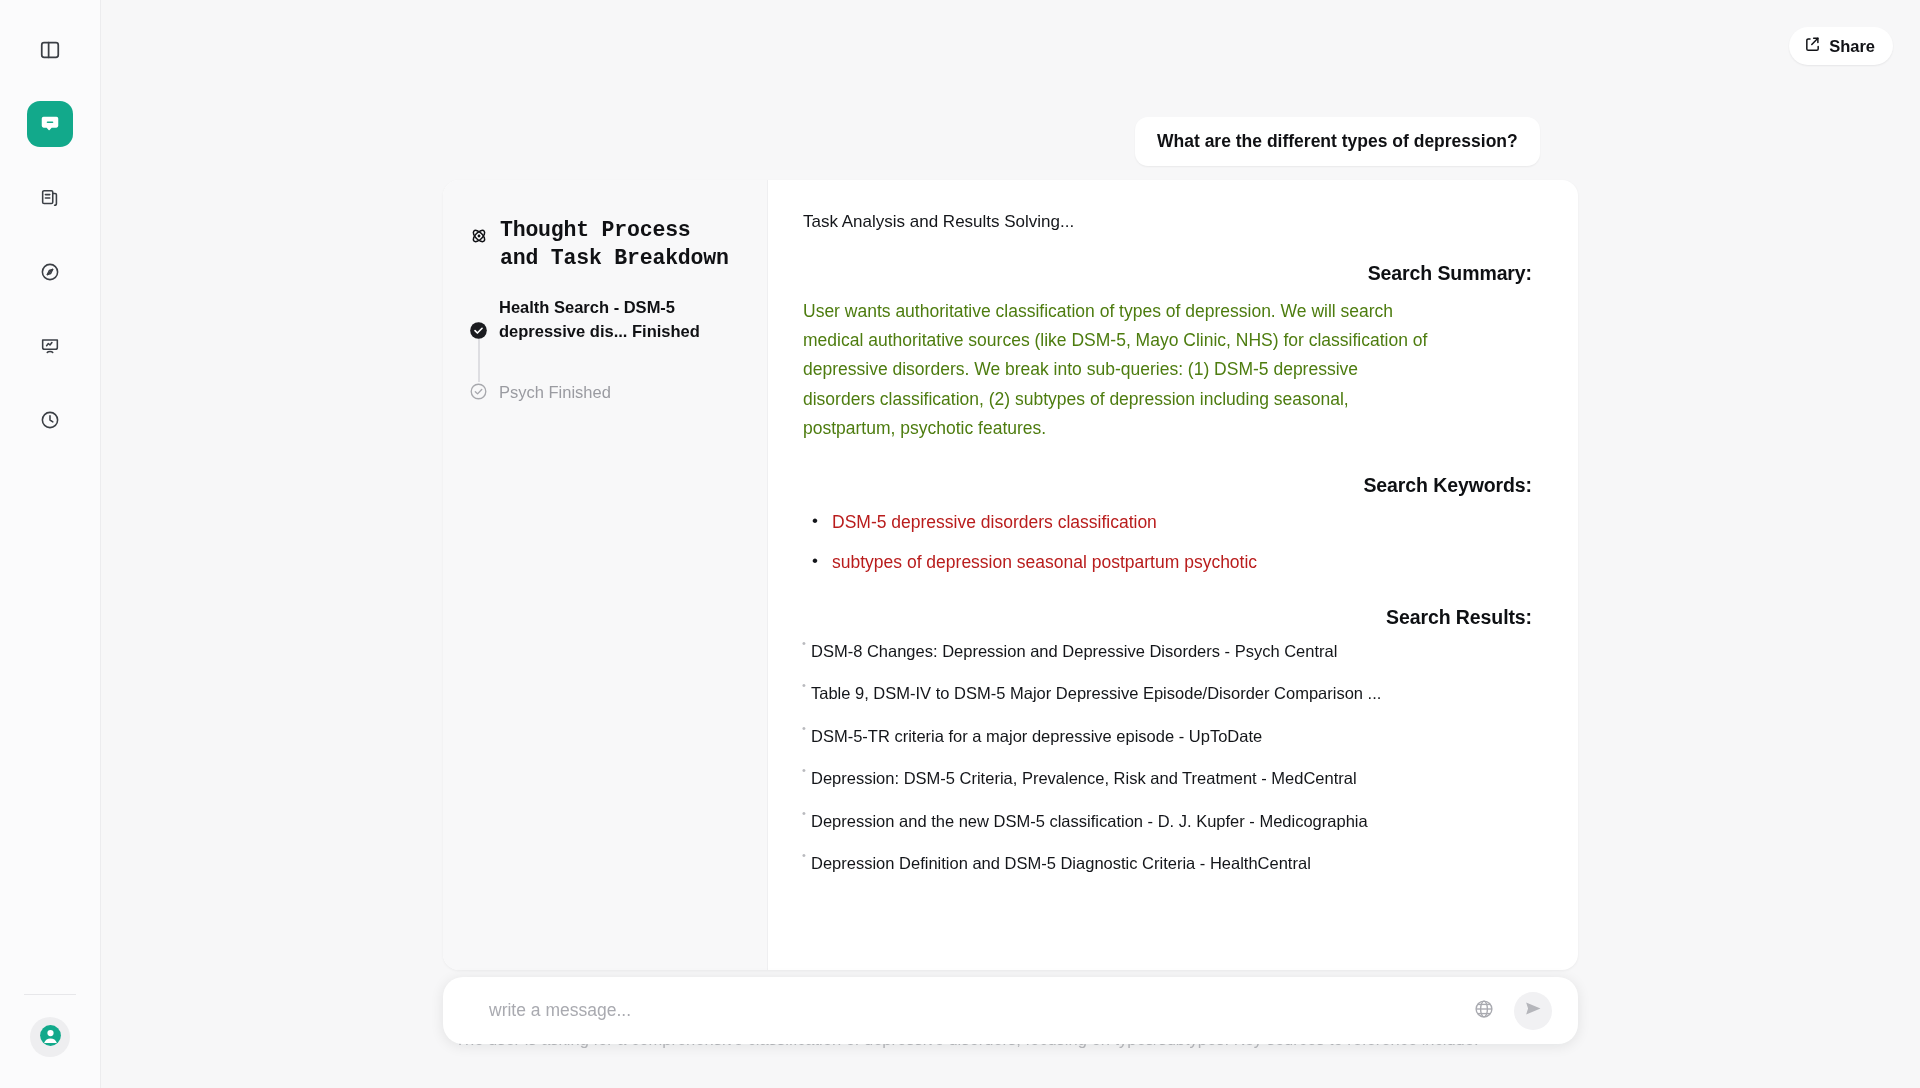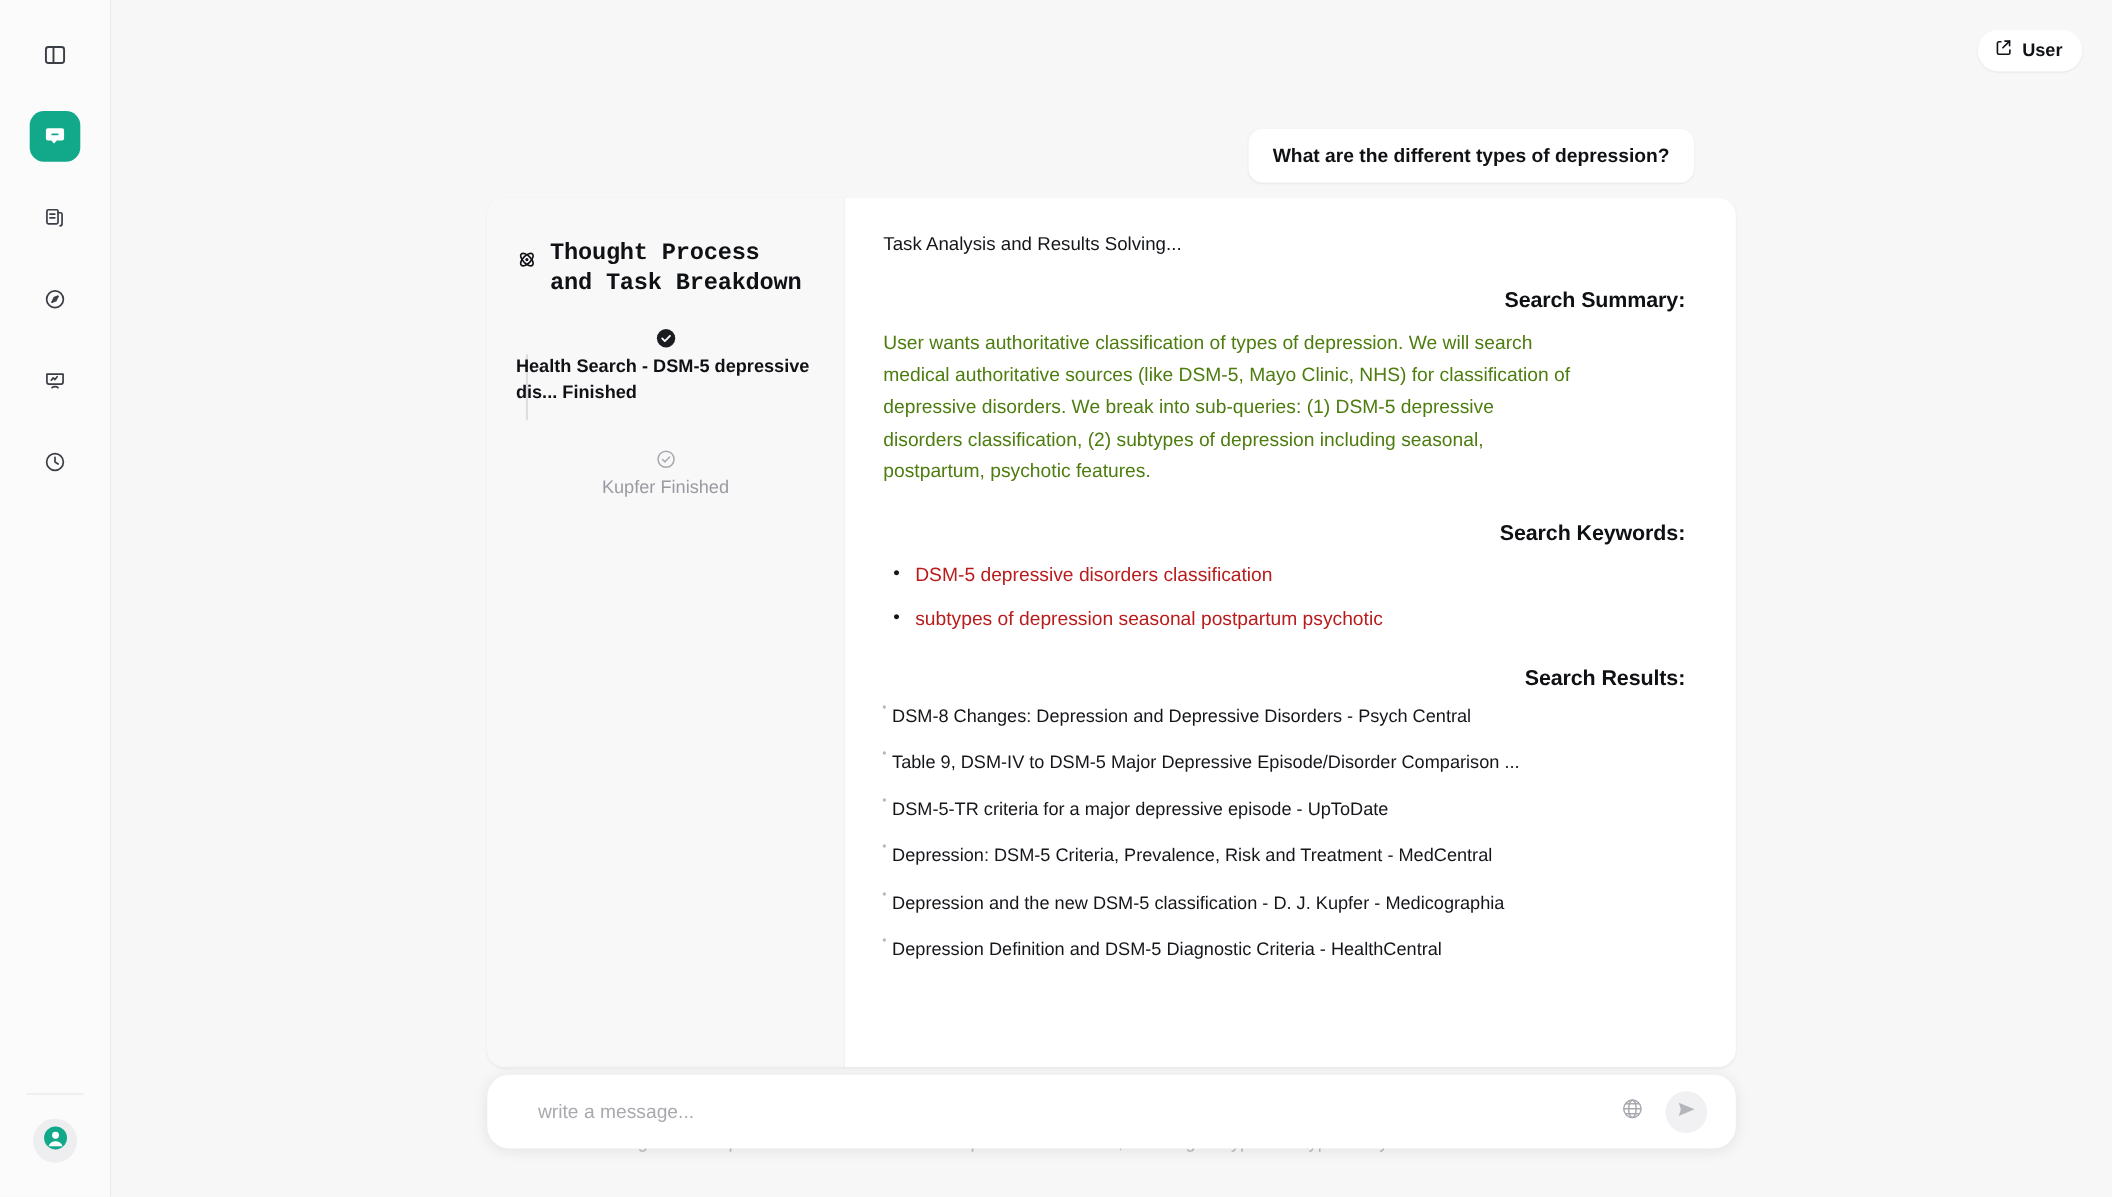--- a/index.html
+++ b/index.html
@@ -79,21 +79,21 @@
     padding: 36px 26px 0 26px;
   }
   #thought-header { display: flex; align-items: flex-start; gap: 11px; }
   #thought-header .atom { margin-top: 10px; flex: 0 0 auto; color: #111216; }
   #thought-title {
     font-size: 21.5px; font-weight: 700; color: #101114;
     line-height: 1.32; letter-spacing: -.2px; font-family: Liberation Mono, monospace;
   }
 
   #steps { margin-top: 23px; position: relative; }
-  .step { display: flex; align-items: center; position: relative; flex-direction: column; }
+  .step { display: flex; align-items: flex-end; gap: 11px; position: relative; }
   .step-icon { flex: 0 0 auto; margin-top: 2px; }
   .step-label {
     font-size: 16.5px; line-height: 1.45; font-weight: 700; color: #101114;
   }
   .step.done-muted .step-label { font-weight: 400; color: #9a9ba1; }
   #step-connector {
     position: absolute; left: 9px; top: 26px; width: 1.5px; height: 60px;
     background: #dedee2;
   }
   .step-gap { height: 36px; }
@@ -255,21 +255,21 @@
   </nav>
 
   <div id="share-btn">
     <span>
       <svg width="17" height="17" viewBox="0 0 24 24" fill="none" stroke="currentColor" stroke-width="2.1" stroke-linecap="round" stroke-linejoin="round">
         <path d="M8.5 4.2H6A2 2 0 0 0 4 6.2v12a2 2 0 0 0 2 2h12a2 2 0 0 0 2-2v-3.4"></path>
         <path d="M13.6 3.3h6v6"></path>
           <path d="M19.6 3.3 11 11.9"></path>
       </svg>
     </span>
-    <span>User</span>
+    <span>Share</span>
   </div>
 
   <div id="user-bubble">
     <span>What are the different types of depression?</span>
   </div>
 
   <section id="card">
 
     <aside id="thought-pane">
       <div id="thought-header">
@@ -298,21 +298,21 @@
 
         <div class="step-gap"></div>
 
         <div class="step done-muted">
           <span class="step-icon">
             <svg width="19" height="19" viewBox="0 0 24 24" fill="none" stroke="#a7a8ad" stroke-width="1.7" stroke-linecap="round" stroke-linejoin="round">
               <circle cx="12" cy="12" r="9.2"></circle>
                 <path d="M8 12.2l2.8 2.8 5.3-5.6"></path>
             </svg>
           </span>
-          <div class="step-label">Kupfer Finished</div>
+          <div class="step-label">Psych Finished</div>
         </div>
       </div>
     </aside>
 
     <div id="answer-pane">
 
       <p class="a-line">Task Analysis and Results Solving...</p>
 
       <h3 class="a-h">Search Summary:</h3>
       <p class="a-p">User wants authoritative classification of types of depression. We will search medical authoritative sources (like DSM-5, Mayo Clinic, NHS) for classification of depressive disorders. We break into sub-queries: (1) DSM-5 depressive disorders classification, (2) subtypes of depression including seasonal, postpartum, psychotic features.</p>

